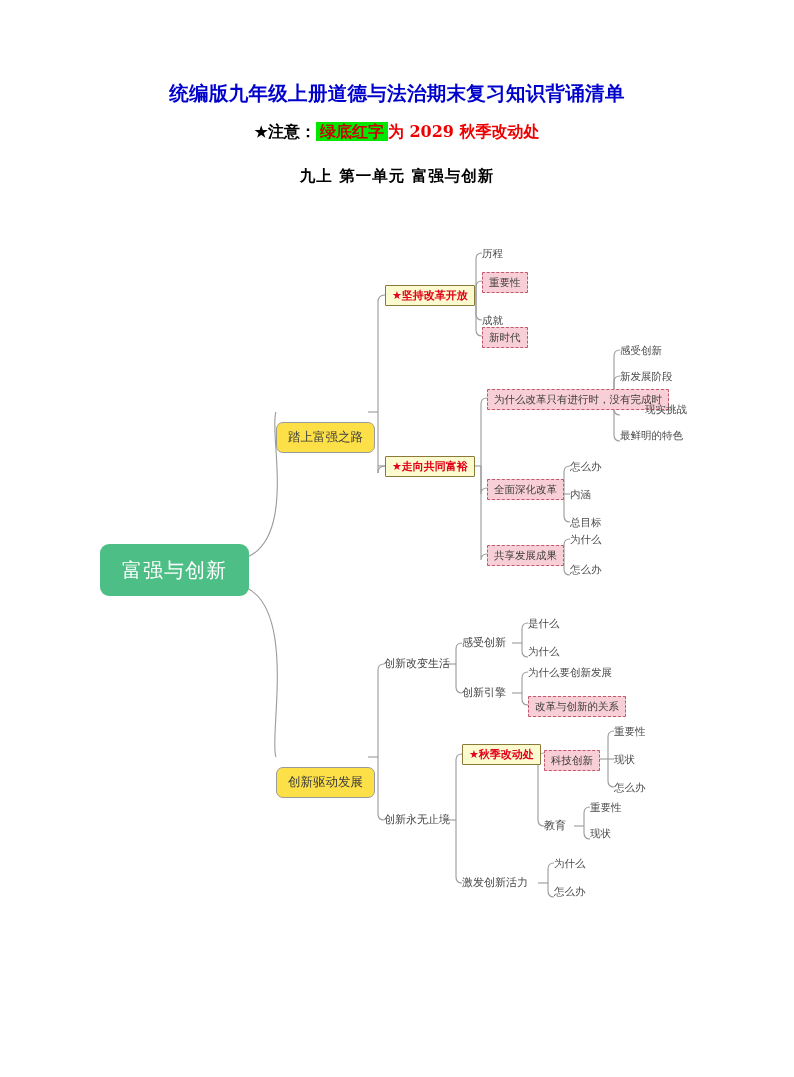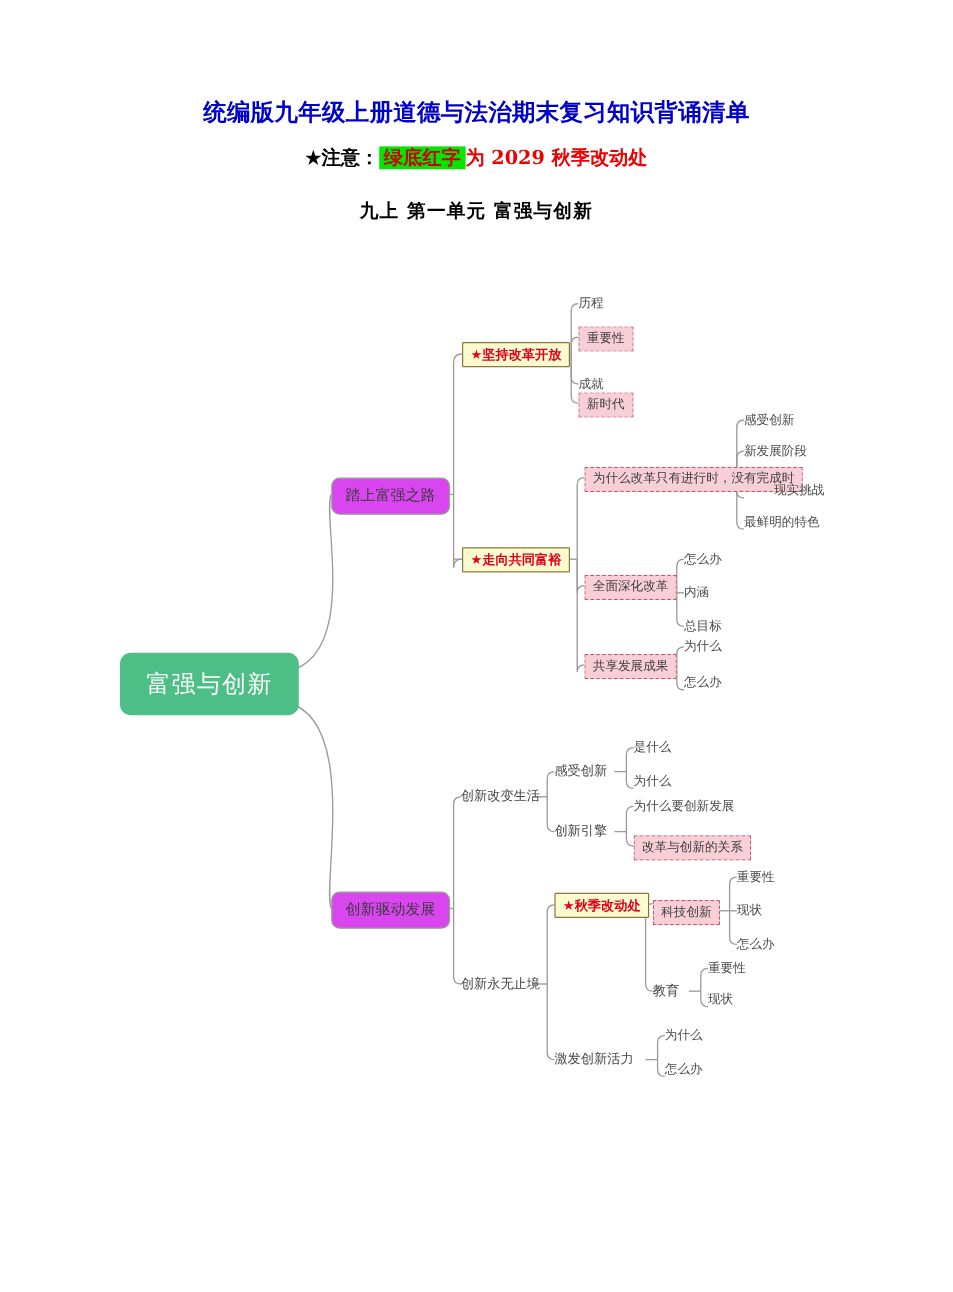--- a/index.html
+++ b/index.html
@@ -86,27 +86,28 @@
     border-radius: 9px;
     font-size: 20px;
     padding: 16px 22px;
     text-align: right;
     line-height: 1;
     letter-spacing: 1px;
   }
 
   
   .node-branch {
-    background: #d946ef;
+    background: #fde047;
     border: 1px solid #9a9a9a;
     border-radius: 7px;
     color: #3c3c3c;
     font-size: 12.5px;
     padding: 8px 11px;
     line-height: 1;
+    margin-top: 24px;
   }
 
   
   .node-yellow {
     background: #FCFBCF;
     border: 1px solid #8a7a3a;
     color: #E2001A;
     font-weight: bold;
     font-size: 11px;
     padding: 4px 6px;

